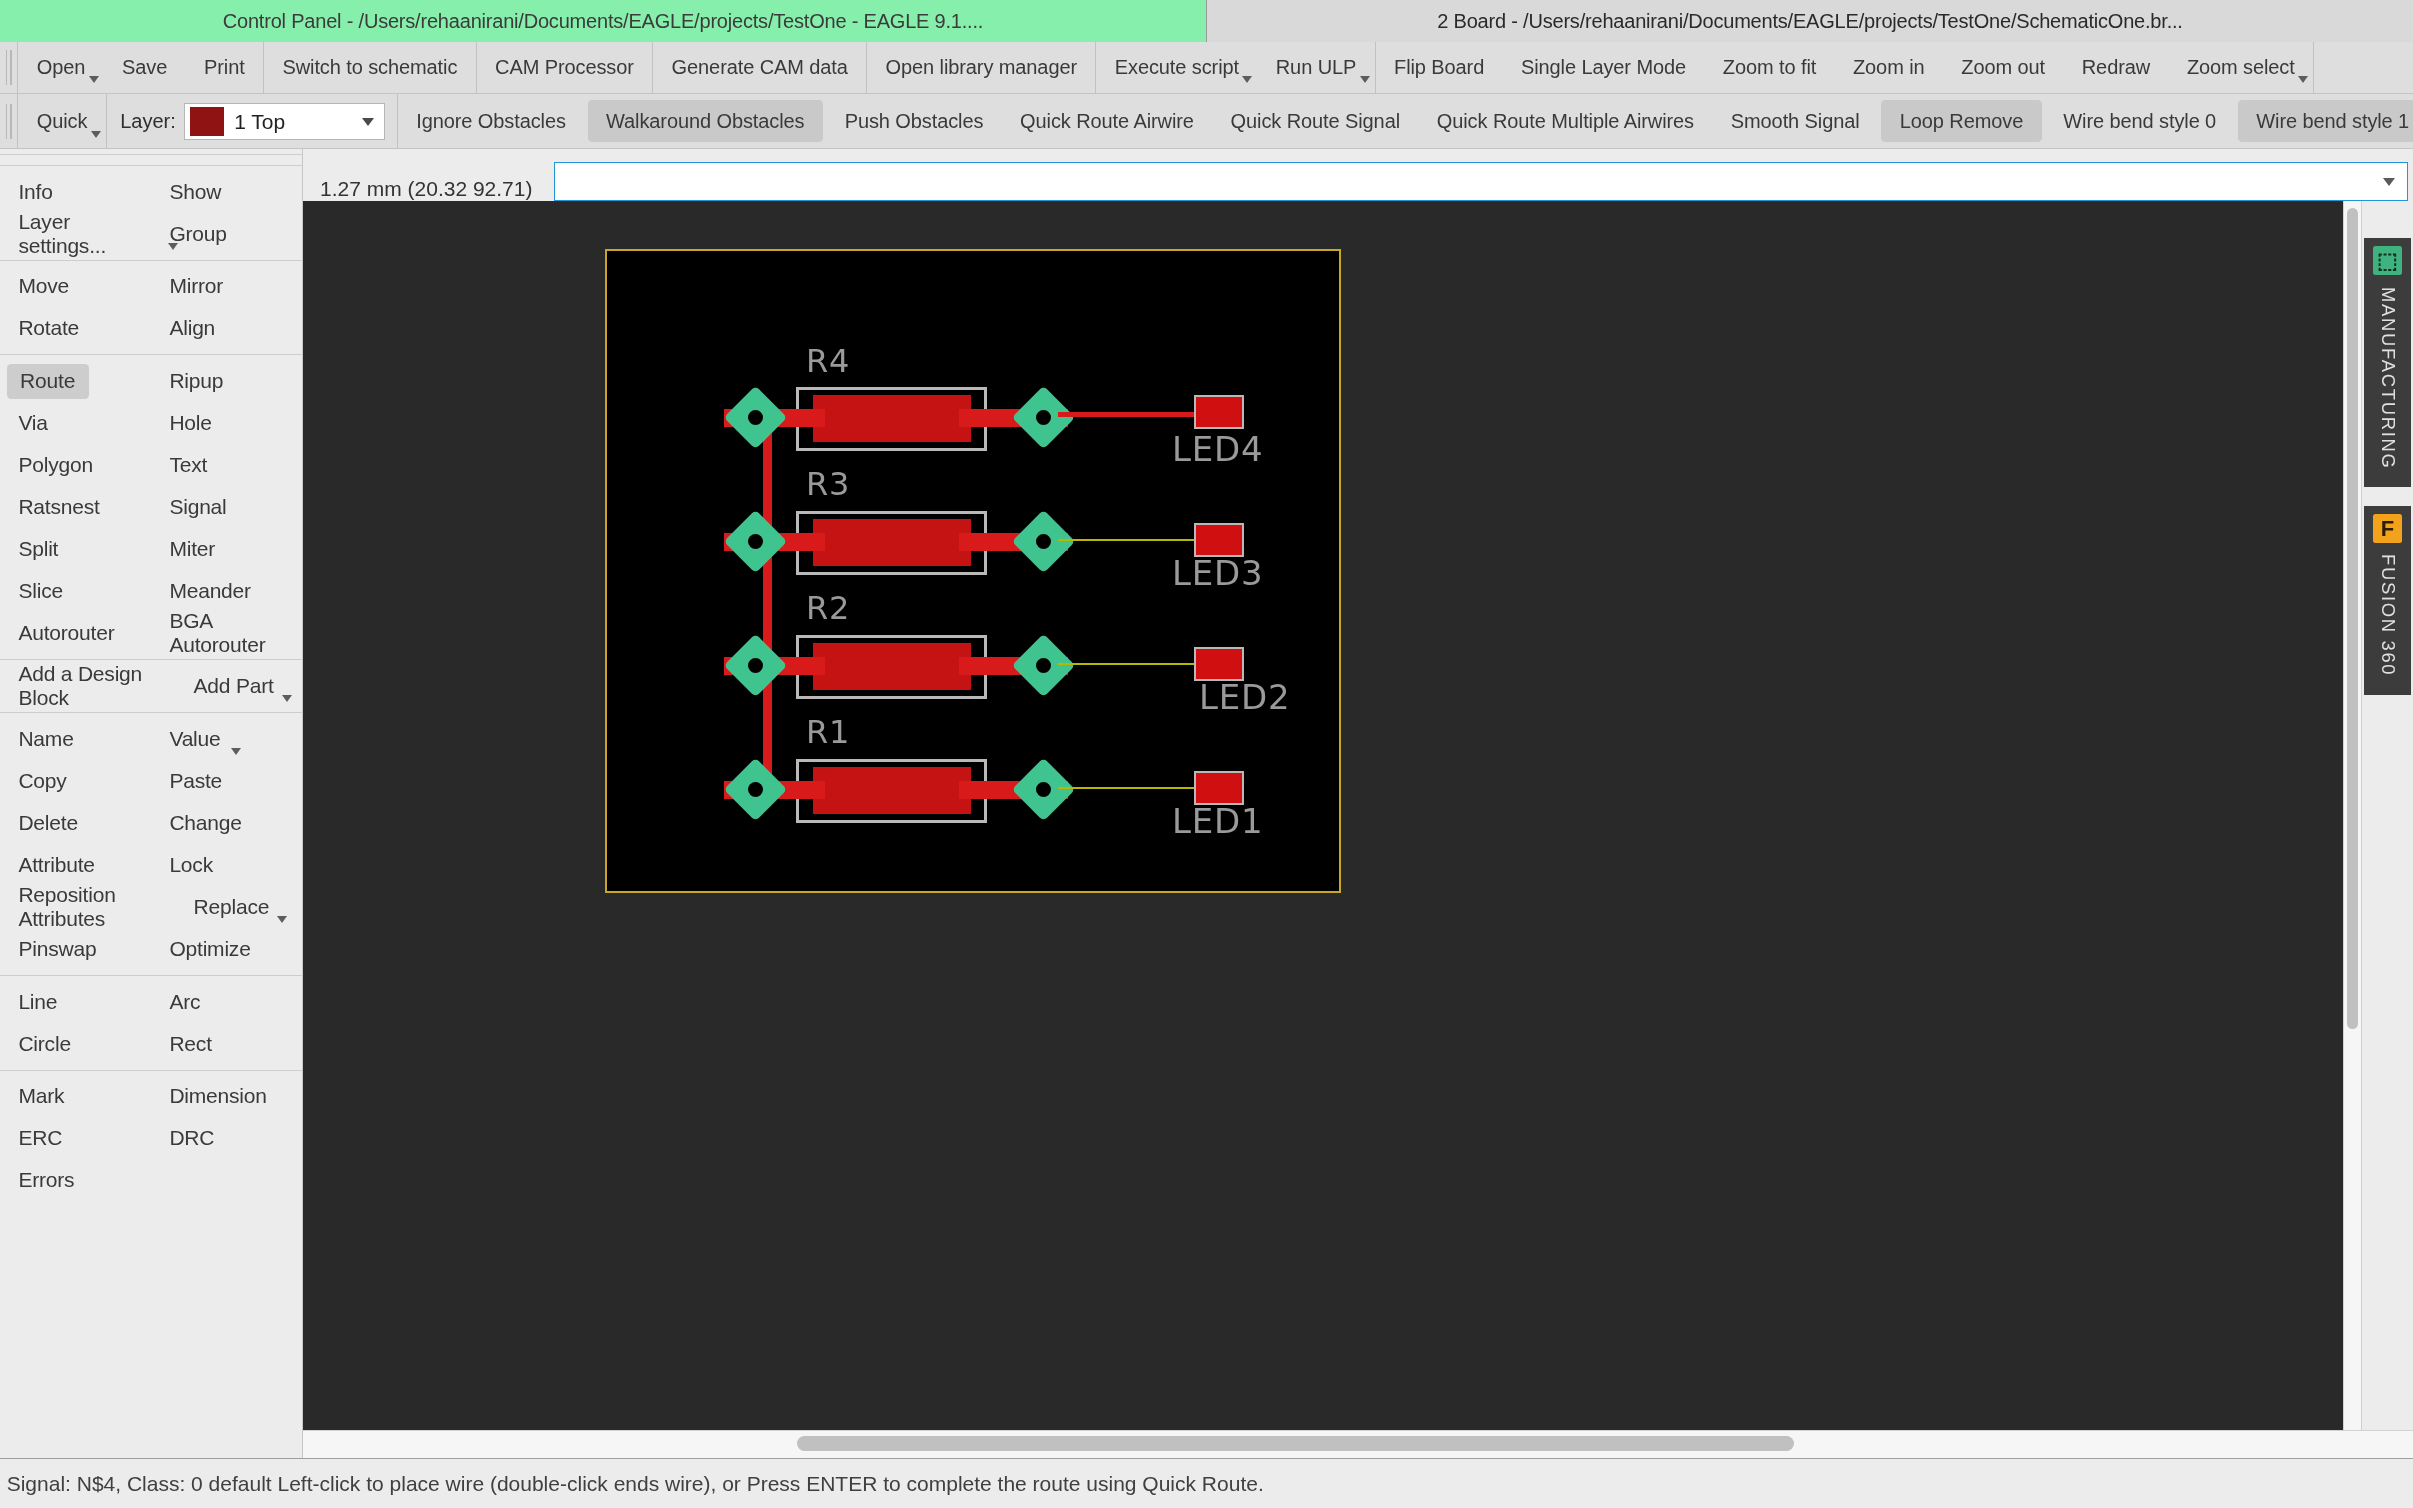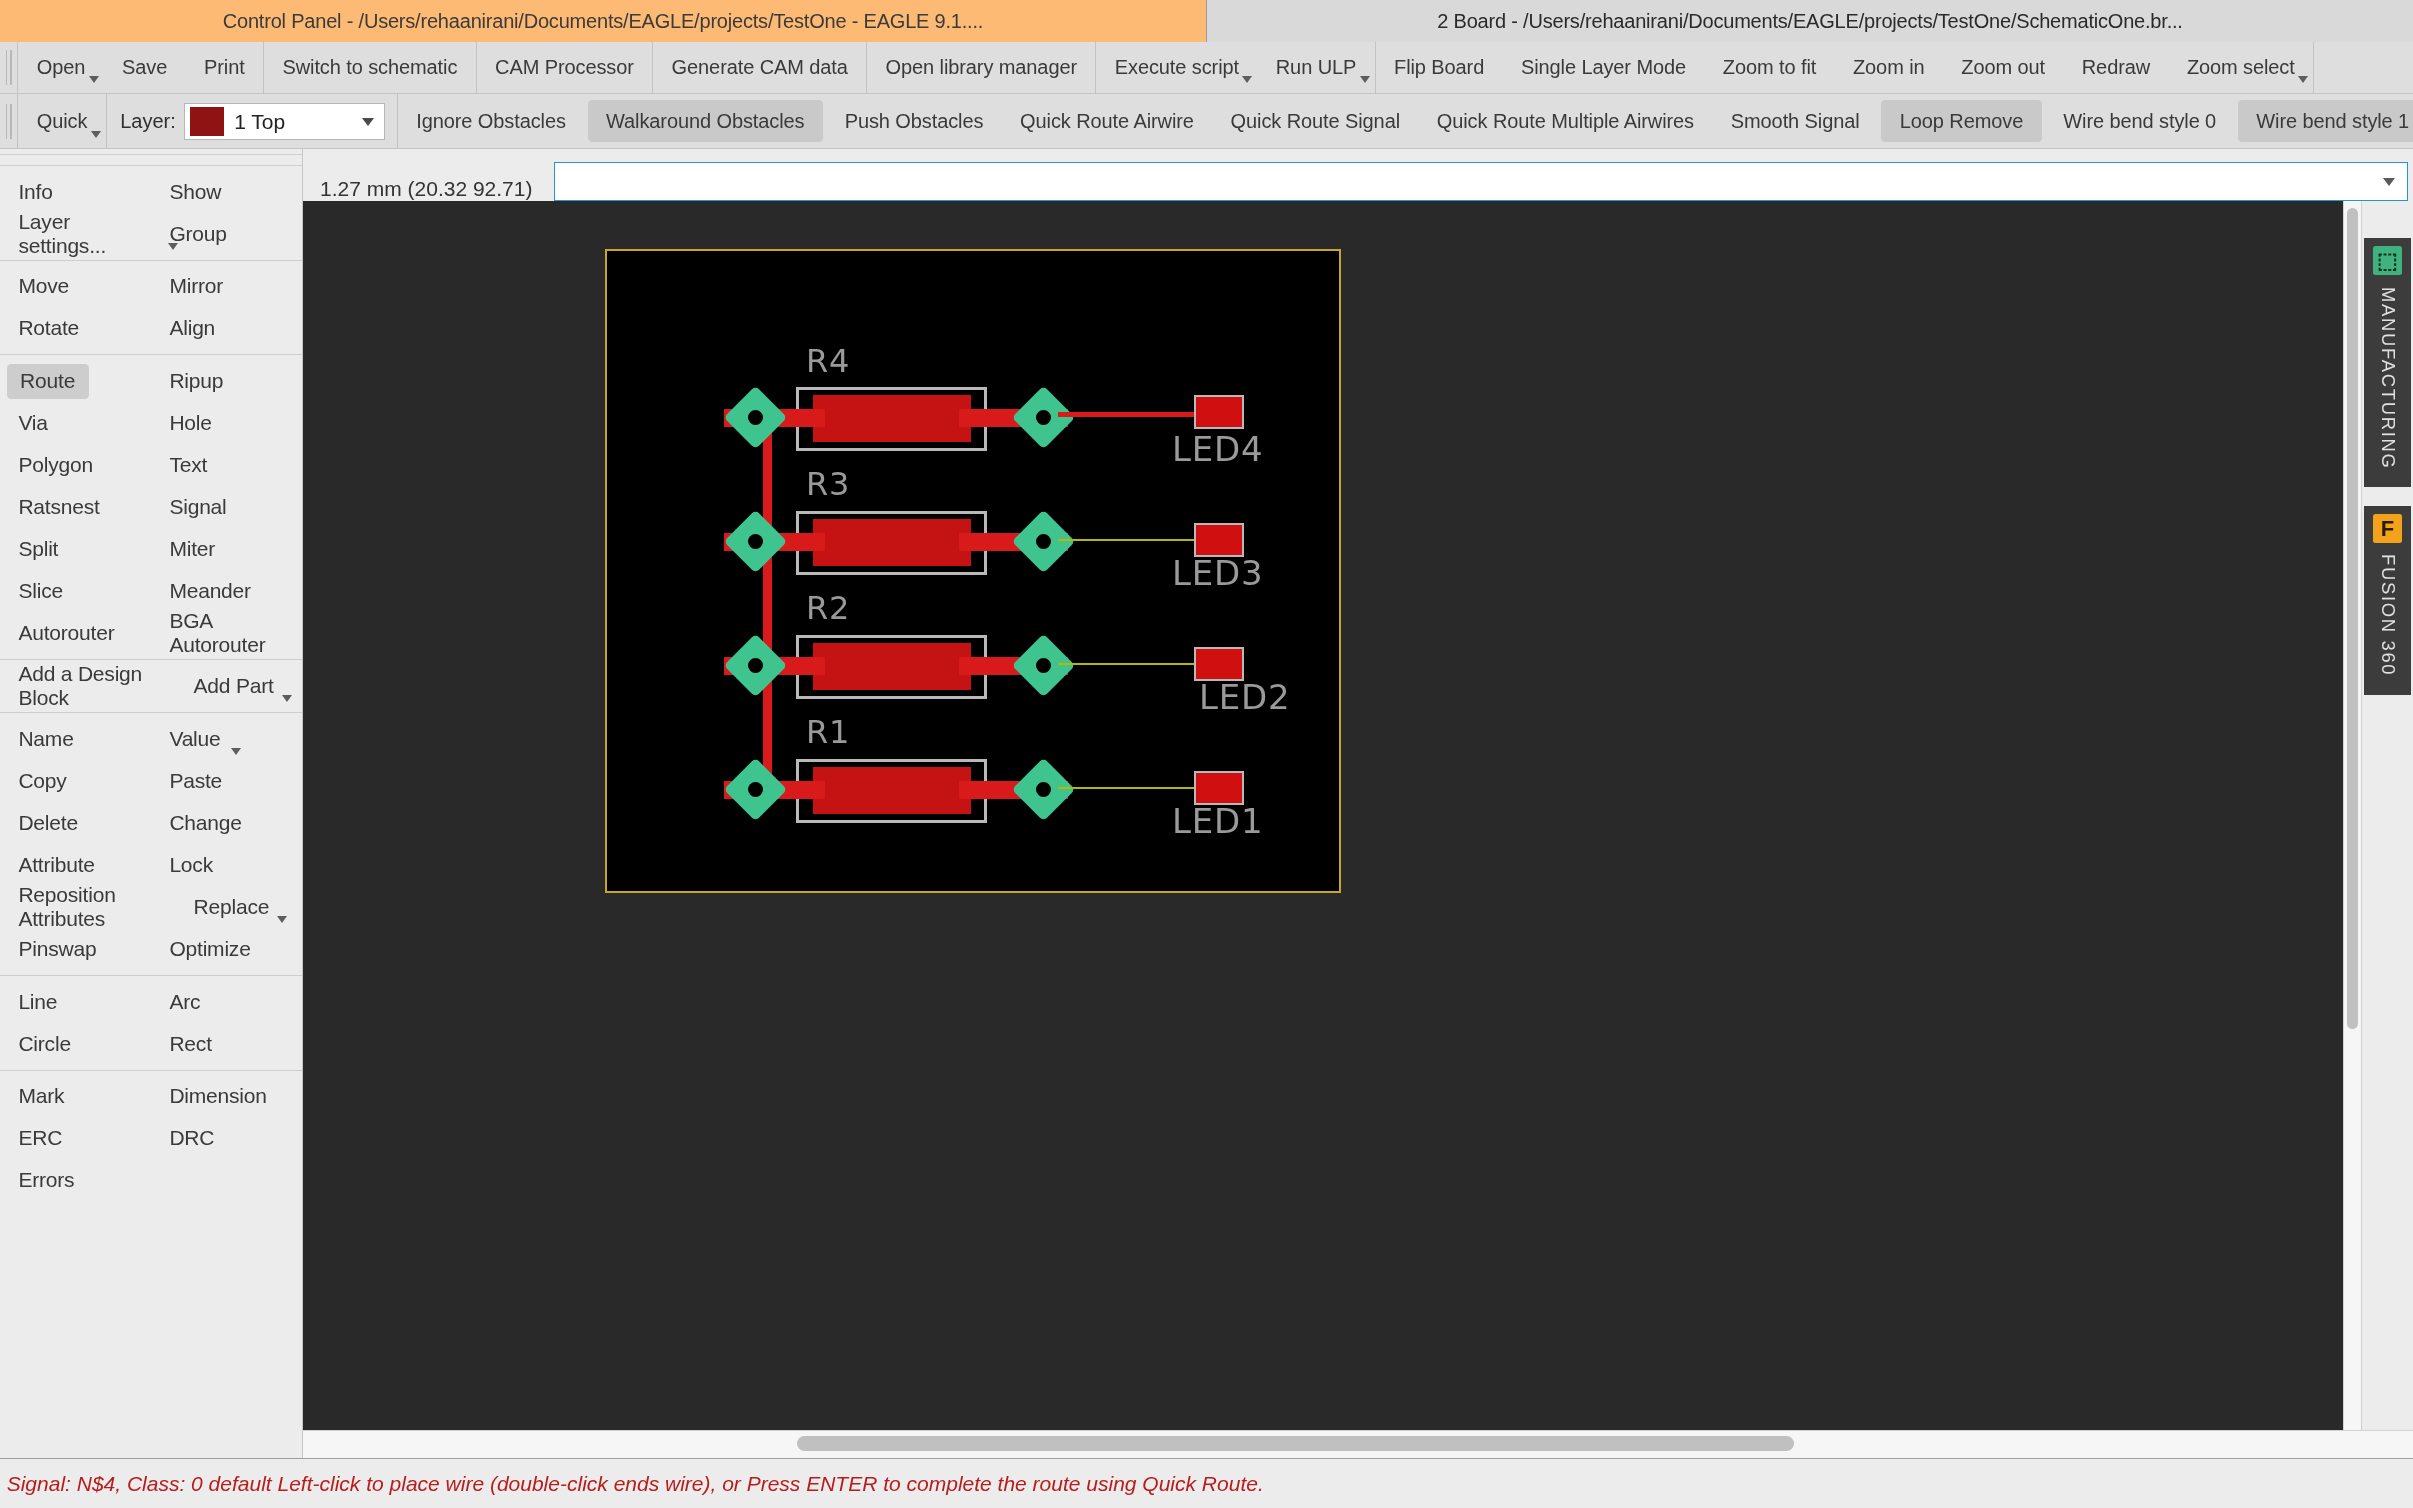--- a/index.html
+++ b/index.html
@@ -27,21 +27,21 @@
     align-items: stretch;
   }
   .wtab {
     flex: 1 1 0;
     display: flex; align-items: center; justify-content: center;
     font-size: 20px;
     color: #3b3b3b;
     border-right: 1.7px solid #9a9a9a;
     padding: 0 11.7px;
     white-space: nowrap; overflow: hidden;
-    background: #fdba74;
+    background: #86efac;
     letter-spacing: -0.2px;
   }
   .wtab:last-child { border-right: none; }
   .wtab.active {
     background: #d9d9d9;
     color: #2a2a2a;
   }
 
   
   .toolbar {
@@ -281,23 +281,22 @@
   .picon.mfg { background: #3fb27f; color: #10301f; }
   .picon.fusion { background: #f2a31b; color: #2b1c00; }
 
   
   .statusbar {
     height: 50px; flex: 0 0 50px;
     background: #ececec;
     border-top: 1.7px solid #9f9f9f;
     display: flex; align-items: center;
     padding-left: 6.7px;
-    font-size: 21px; color: #b91c1c;
+    font-size: 21px; color: #404040;
     white-space: nowrap;
-    font-style: italic;
   }
   .res-label {
     position: absolute;
     font-size: 32px;
     color: #9a9a9a;
     font-family: "DejaVu Sans", sans-serif;
     letter-spacing: 0.8px;
   }
   .led-label {
     position: absolute;

